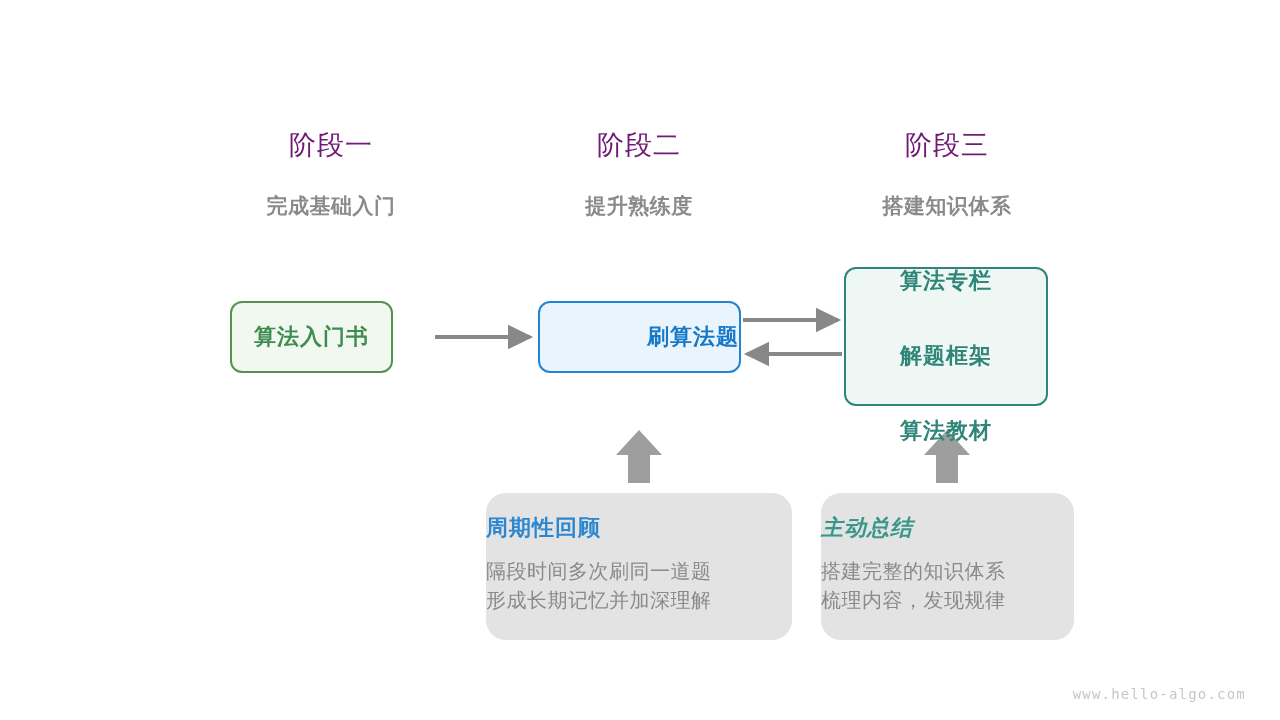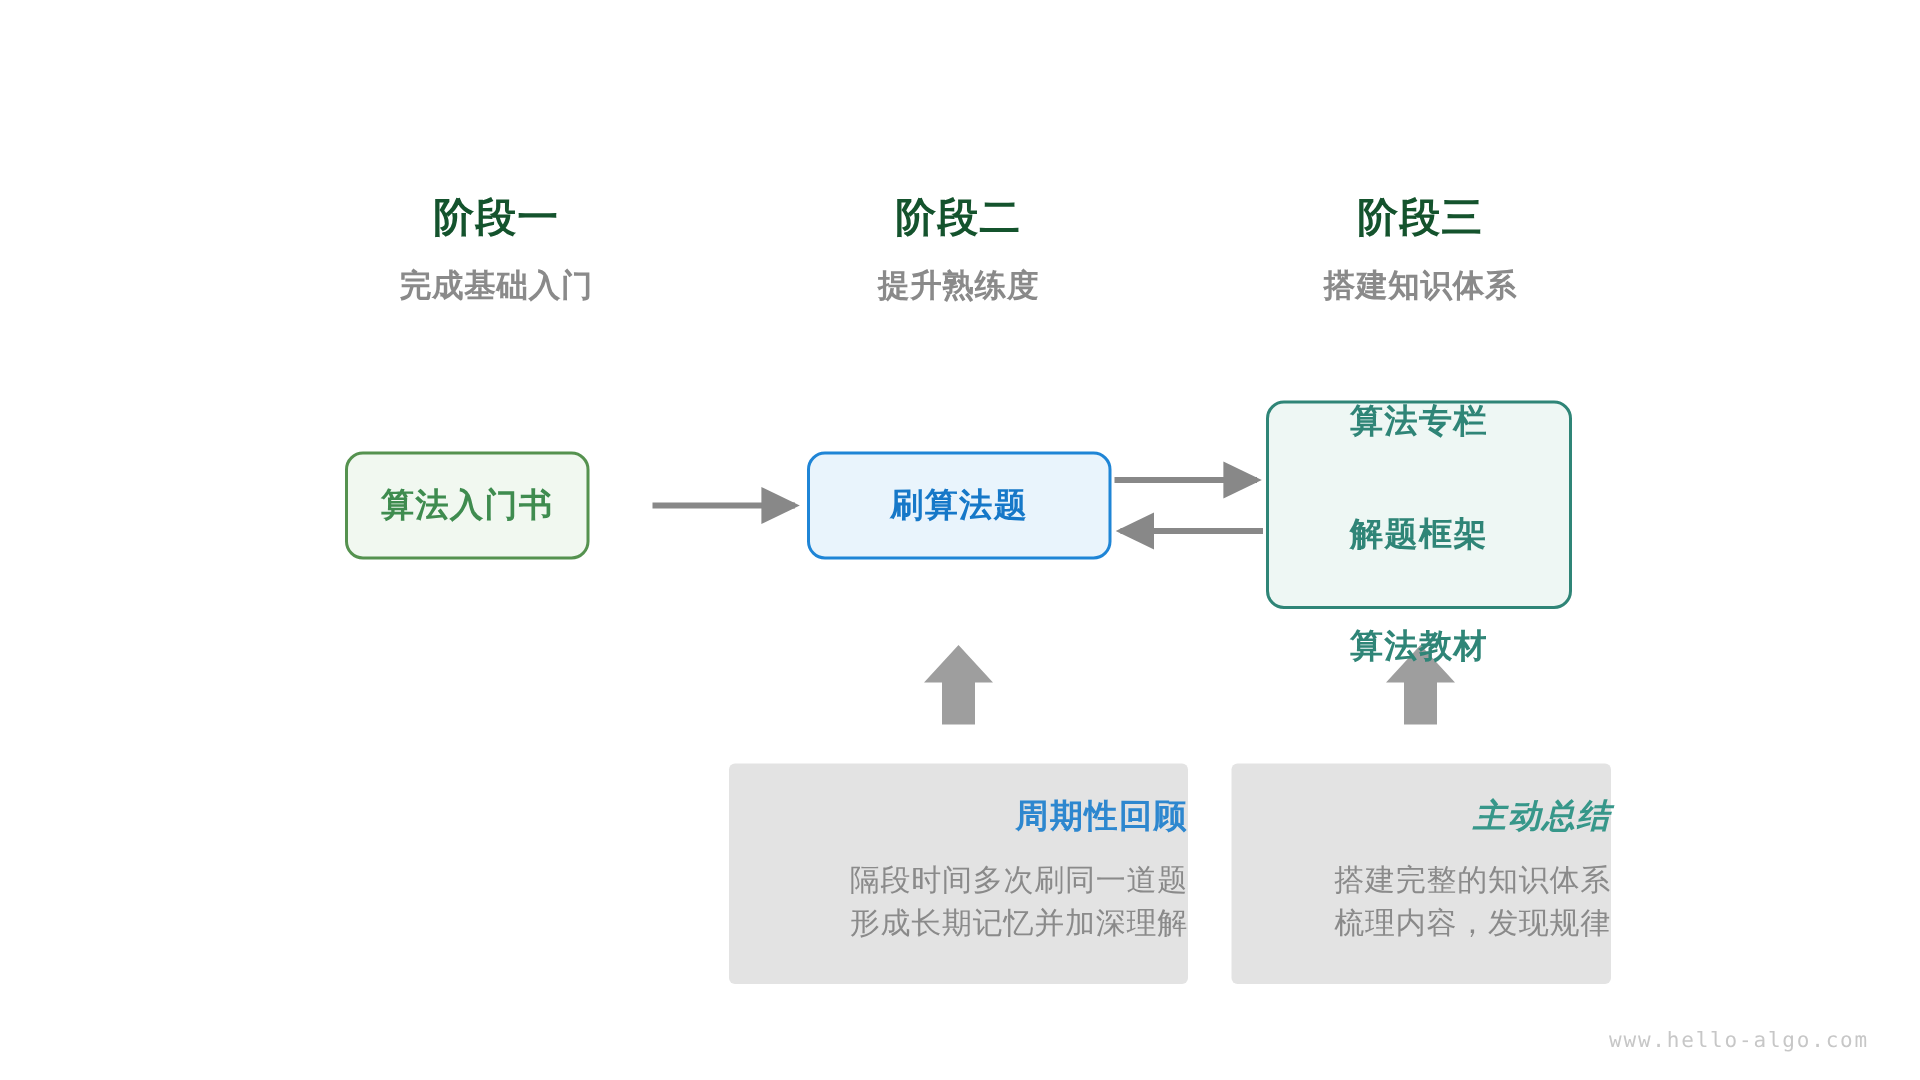--- a/index.html
+++ b/index.html
@@ -23,31 +23,31 @@
   }
 
   
   .stage-header {
     position: absolute;
     text-align: center;
     width: 260px;
   }
   .stage-title {
     font-size: 27px;
-    color: #14532d;
-    font-weight: 700;
+    color: #701a75;
+    font-weight: 400;
     line-height: 34px;
     letter-spacing: 1px;
   }
   .stage-sub {
     font-size: 21px;
     color: #8a8a8a;
     font-weight: bold;
     line-height: 30px;
-    margin-top: 14px;
+    margin-top: 29px;
     letter-spacing: 0.5px;
   }
   #stage-header-1 { left: 201px; top: 128px; }
   #stage-header-2 { left: 509px; top: 128px; }
   #stage-header-3 { left: 817px; top: 128px; text-align: center; }
 
   
   .node {
     position: absolute;
     box-sizing: border-box;
@@ -69,20 +69,21 @@
     color: #3f8c4f;
     font-size: 22px;
   }
   #node-practice {
     left: 538px; top: 301px;
     width: 203px; height: 72px;
     border-color: #1f85d6;
     background: #e9f4fc;
     color: #1678c8;
     font-size: 22px;
+    align-items: flex-end;
   }
   #node-resources {
     left: 844px; top: 267px;
     width: 204px; height: 139px;
     border-color: #2f8577;
     background: #eef7f4;
     color: #2f8577;
     font-size: 22px;
   }
   #node-resources .res-line { line-height: 37px; margin-top: 38px; }
@@ -93,26 +94,25 @@
     left: 0; top: 0;
     width: 1280px; height: 720px;
     pointer-events: none;
   }
 
   
   .tip-card {
     position: absolute;
     box-sizing: border-box;
     background: #e3e3e3;
-    border-radius: 4px;
+    border-radius: 20px;
     display: flex;
     flex-direction: column;
-    align-items: flex-end;
+    align-items: flex-start;
     padding-top: 20px;
-    margin-top: 16px;
   }
   #tip-card-review { left: 486px; top: 493px; width: 306px; height: 147px; }
   #tip-card-summary { left: 821px; top: 493px; width: 253px; height: 147px; }
   .tip-title {
     font-size: 22px;
     font-weight: bold;
     letter-spacing: 1px;
     line-height: 30px;
   }
   #tip-card-review .tip-title { color: #2d87cf; }

